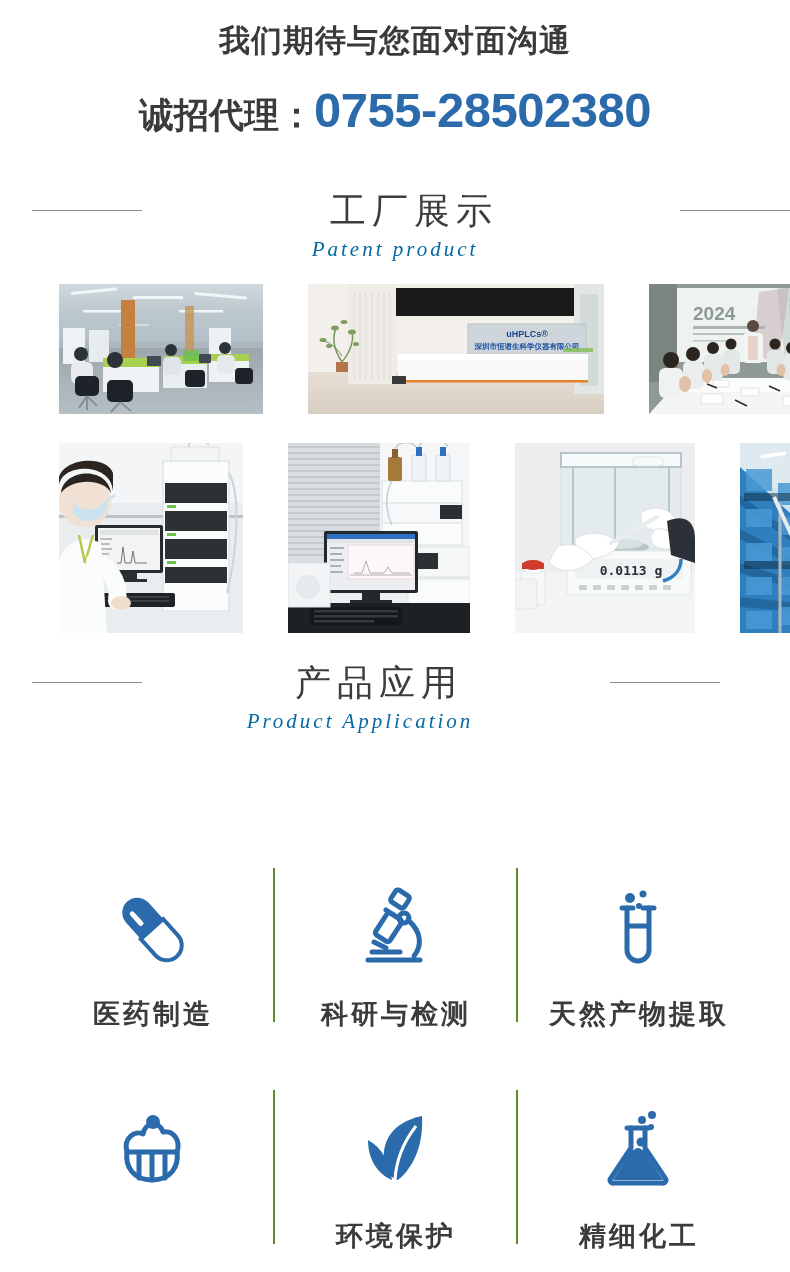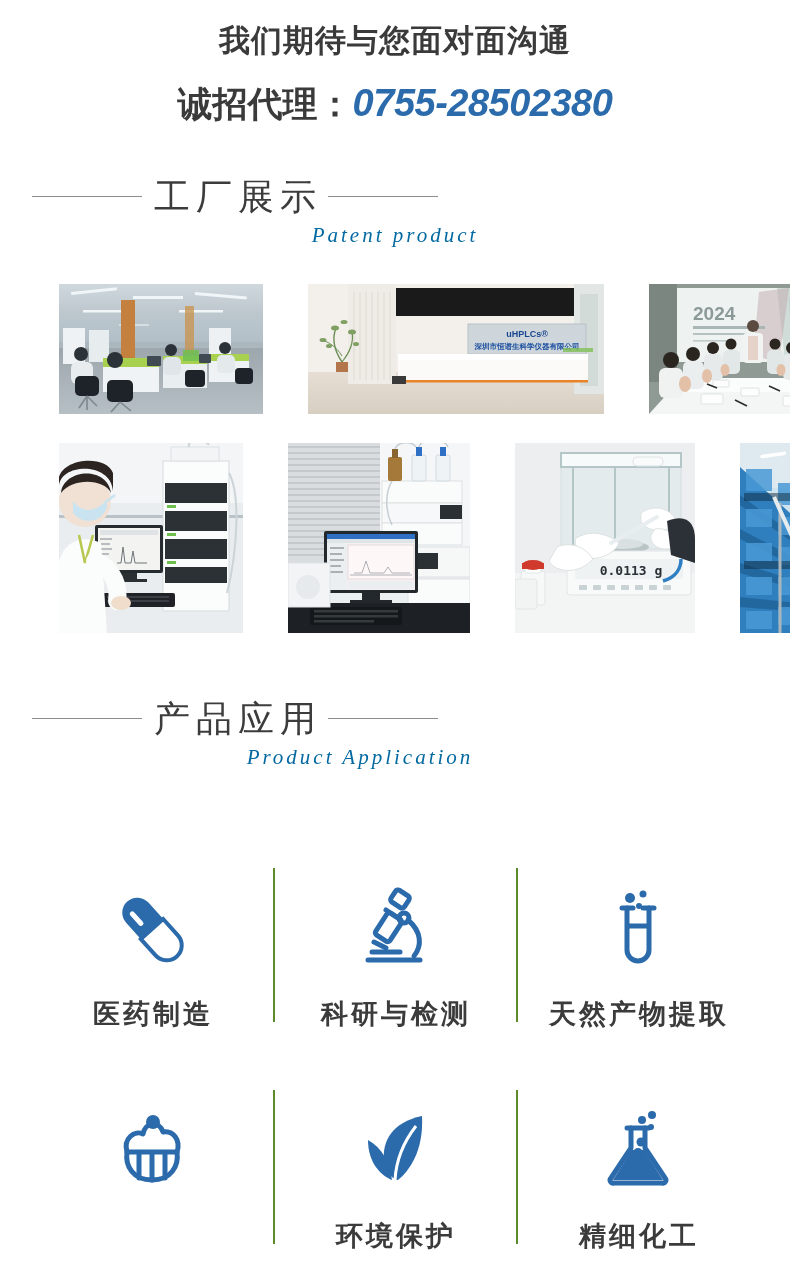--- a/index.html
+++ b/index.html
@@ -30,34 +30,33 @@
   .header-line2 {
     margin-top: 14px;
     font-size: 35px;
     font-weight: bold;
     color: #3a3a3a;
     line-height: 1.3;
     white-space: nowrap;
   }
   .header-line2 .phone {
     color: #2b6aab;
-    font-size: 38px;
+    font-size: 49px;
     letter-spacing: -0.5px;
-    font-style: italic;
   }
 
   
   .section-head {
     text-align: center;
     position: relative;
   }
   .section-head .title-row {
     display: flex;
     align-items: center;
-    justify-content: flex-start;
+    justify-content: space-between;
     gap: 0px;
     padding-left: 32px;
   }
   .section-head .rule {
     height: 1px;
     background: #8d8d8d;
     width: 110px;
     flex: none;
   }
   .section-head .cn {
@@ -653,21 +652,21 @@
         </g>
 
         <rect x="160" y="30" width="22" height="26" fill="#1e5c8f"></rect>
         <text x="171" y="44" font-family="Liberation Sans, sans-serif" font-size="11" font-weight="bold" text-anchor="middle" fill="#ffffff">D</text>
         <rect x="163" y="46" width="16" height="9" fill="#ffffff" opacity="0.7"></rect>
       </svg>
     </div>
   </div>
 </div>
 
-<div class="section-head" style="position:absolute; top:696px; left:0; width:720px;">
+<div class="section-head" style="position:absolute; top:660px; left:0; width:720px;">
   <div class="title-row">
     <span class="rule"></span>
     <span class="cn">产品应用</span>
     <span class="rule"></span>
   </div>
   <div class="en">Product Application</div>
 </div>
 
 <div class="app-grid" style="top:860px;">
 

